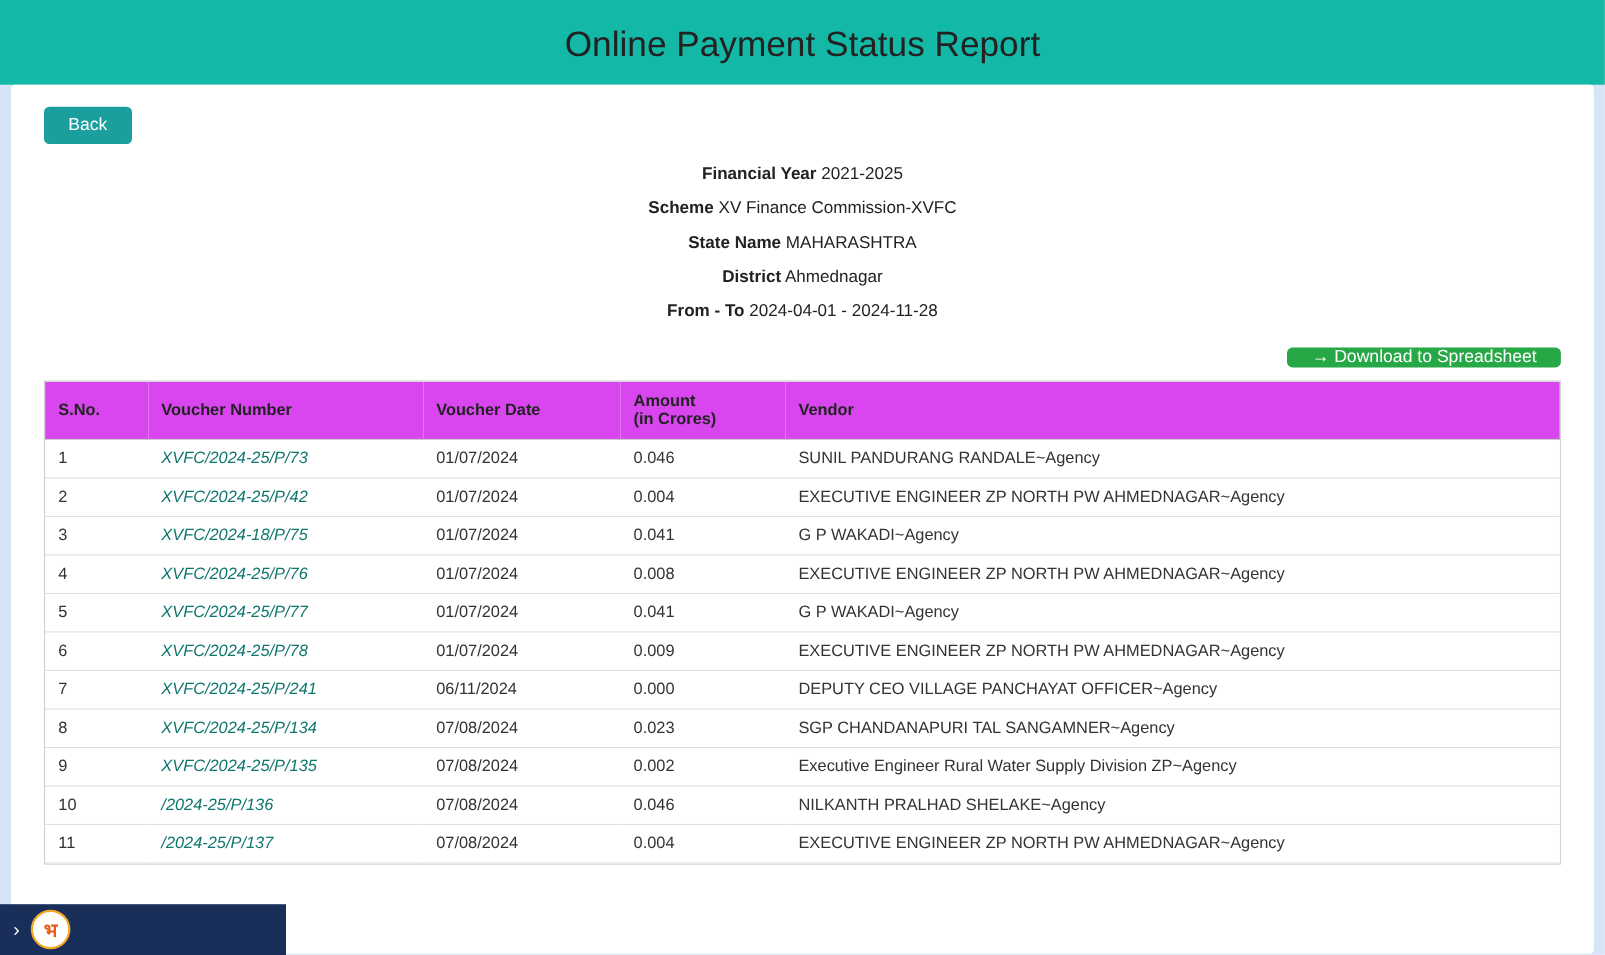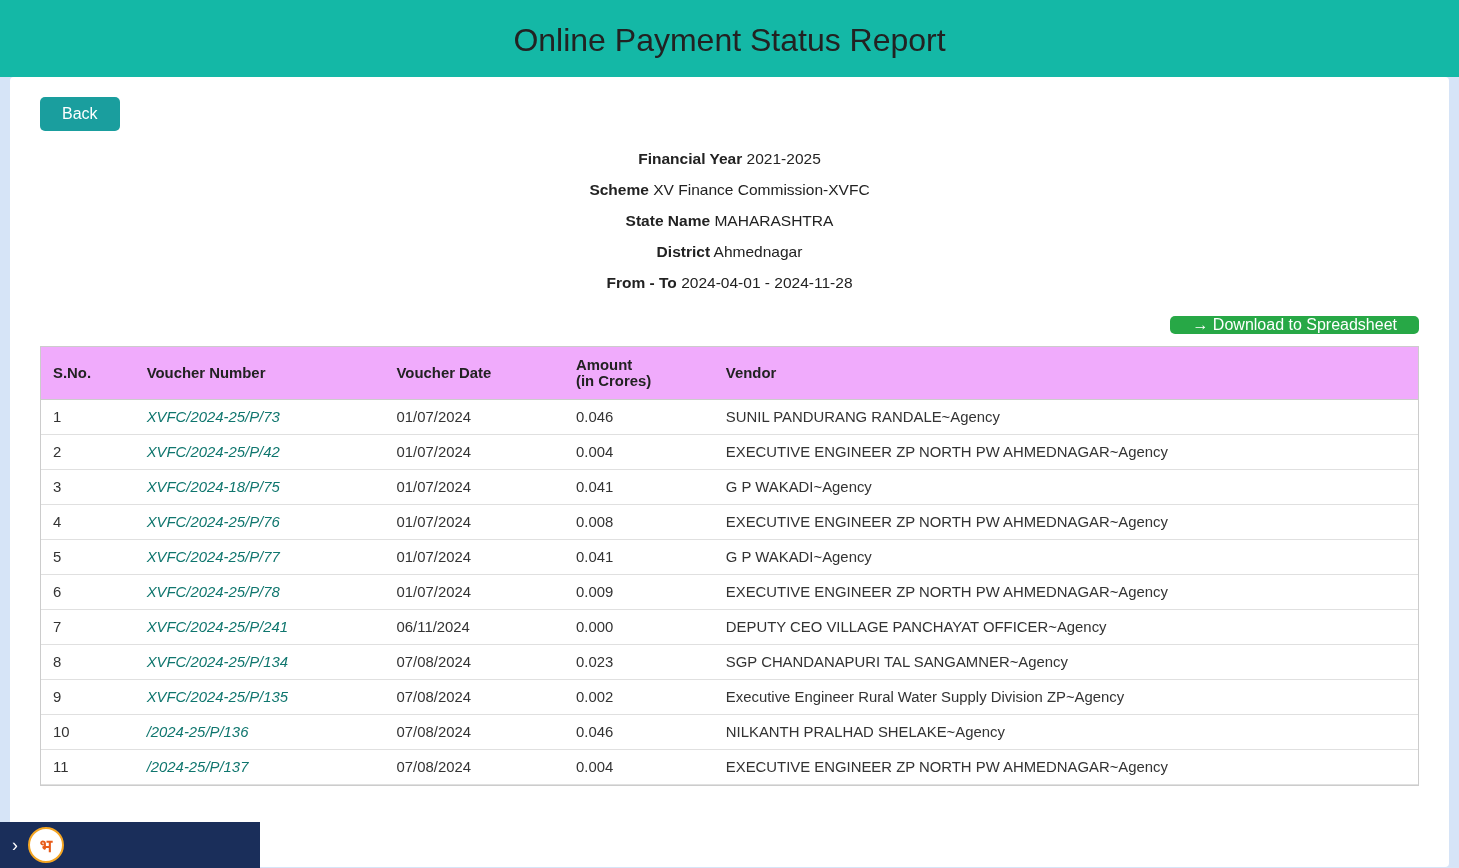--- a/index.html
+++ b/index.html
@@ -69,21 +69,21 @@
       overflow-y: auto;
       max-height: 480px;
       position: relative;
     }
     table {
       width: 100%;
       border-collapse: collapse;
       font-size: 0.93rem;
     }
     thead tr {
-      background: #f0abfc;
+      background: #d946ef;
     }
     thead th {
       padding: 10px 12px;
       text-align: left;
       font-weight: 700;
       color: #222;
       border-bottom: 1px solid #ccc;
     }
     tbody tr {
       border-bottom: 1px solid #e0e0e0;

